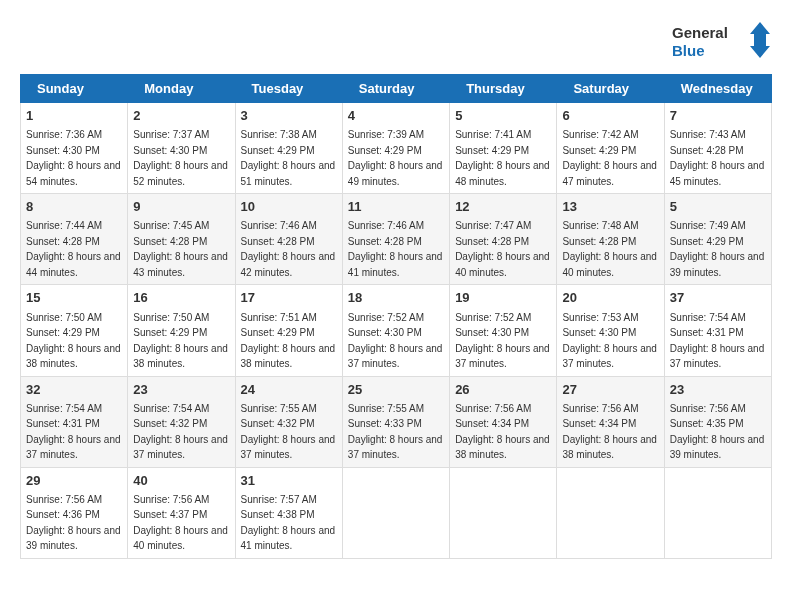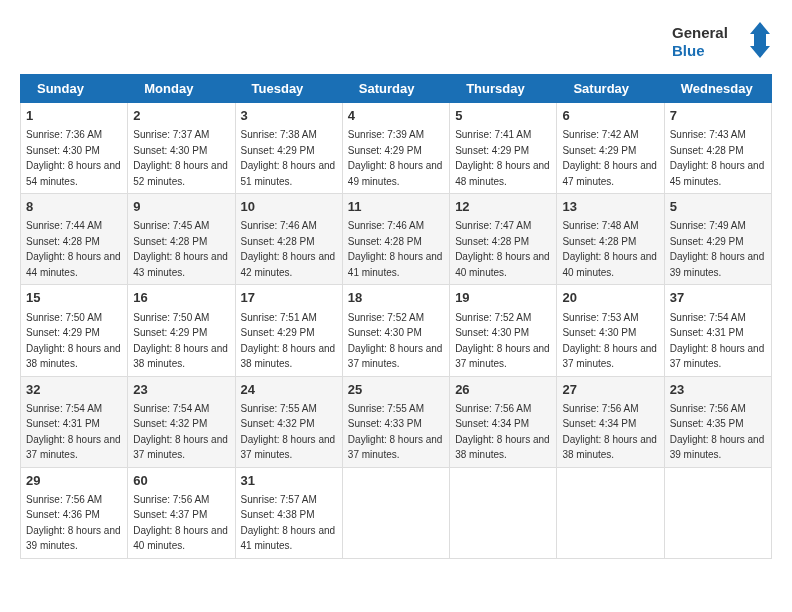--- a/index.html
+++ b/index.html
@@ -139,21 +139,21 @@
         <td><span class="day-number">32</span><span class="day-info">Sunrise: 7:54 AM<br>Sunset: 4:31 PM<br>Daylight: 8 hours and 37 minutes.</span></td>
         <td><span class="day-number">23</span><span class="day-info">Sunrise: 7:54 AM<br>Sunset: 4:32 PM<br>Daylight: 8 hours and 37 minutes.</span></td>
         <td><span class="day-number">24</span><span class="day-info">Sunrise: 7:55 AM<br>Sunset: 4:32 PM<br>Daylight: 8 hours and 37 minutes.</span></td>
         <td><span class="day-number">25</span><span class="day-info">Sunrise: 7:55 AM<br>Sunset: 4:33 PM<br>Daylight: 8 hours and 37 minutes.</span></td>
         <td><span class="day-number">26</span><span class="day-info">Sunrise: 7:56 AM<br>Sunset: 4:34 PM<br>Daylight: 8 hours and 38 minutes.</span></td>
         <td><span class="day-number">27</span><span class="day-info">Sunrise: 7:56 AM<br>Sunset: 4:34 PM<br>Daylight: 8 hours and 38 minutes.</span></td>
         <td><span class="day-number">23</span><span class="day-info">Sunrise: 7:56 AM<br>Sunset: 4:35 PM<br>Daylight: 8 hours and 39 minutes.</span></td>
       </tr>
       <tr>
         <td><span class="day-number">29</span><span class="day-info">Sunrise: 7:56 AM<br>Sunset: 4:36 PM<br>Daylight: 8 hours and 39 minutes.</span></td>
-        <td><span class="day-number">60</span><span class="day-info">Sunrise: 7:56 AM<br>Sunset: 4:37 PM<br>Daylight: 8 hours and 40 minutes.</span></td>
+        <td><span class="day-number">40</span><span class="day-info">Sunrise: 7:56 AM<br>Sunset: 4:37 PM<br>Daylight: 8 hours and 40 minutes.</span></td>
         <td><span class="day-number">31</span><span class="day-info">Sunrise: 7:57 AM<br>Sunset: 4:38 PM<br>Daylight: 8 hours and 41 minutes.</span></td>
         <td class="empty-cell"></td>
         <td class="empty-cell"></td>
         <td class="empty-cell"></td>
         <td class="empty-cell"></td>
       </tr>
     </tbody>
 </table>
 
 </body></html>

